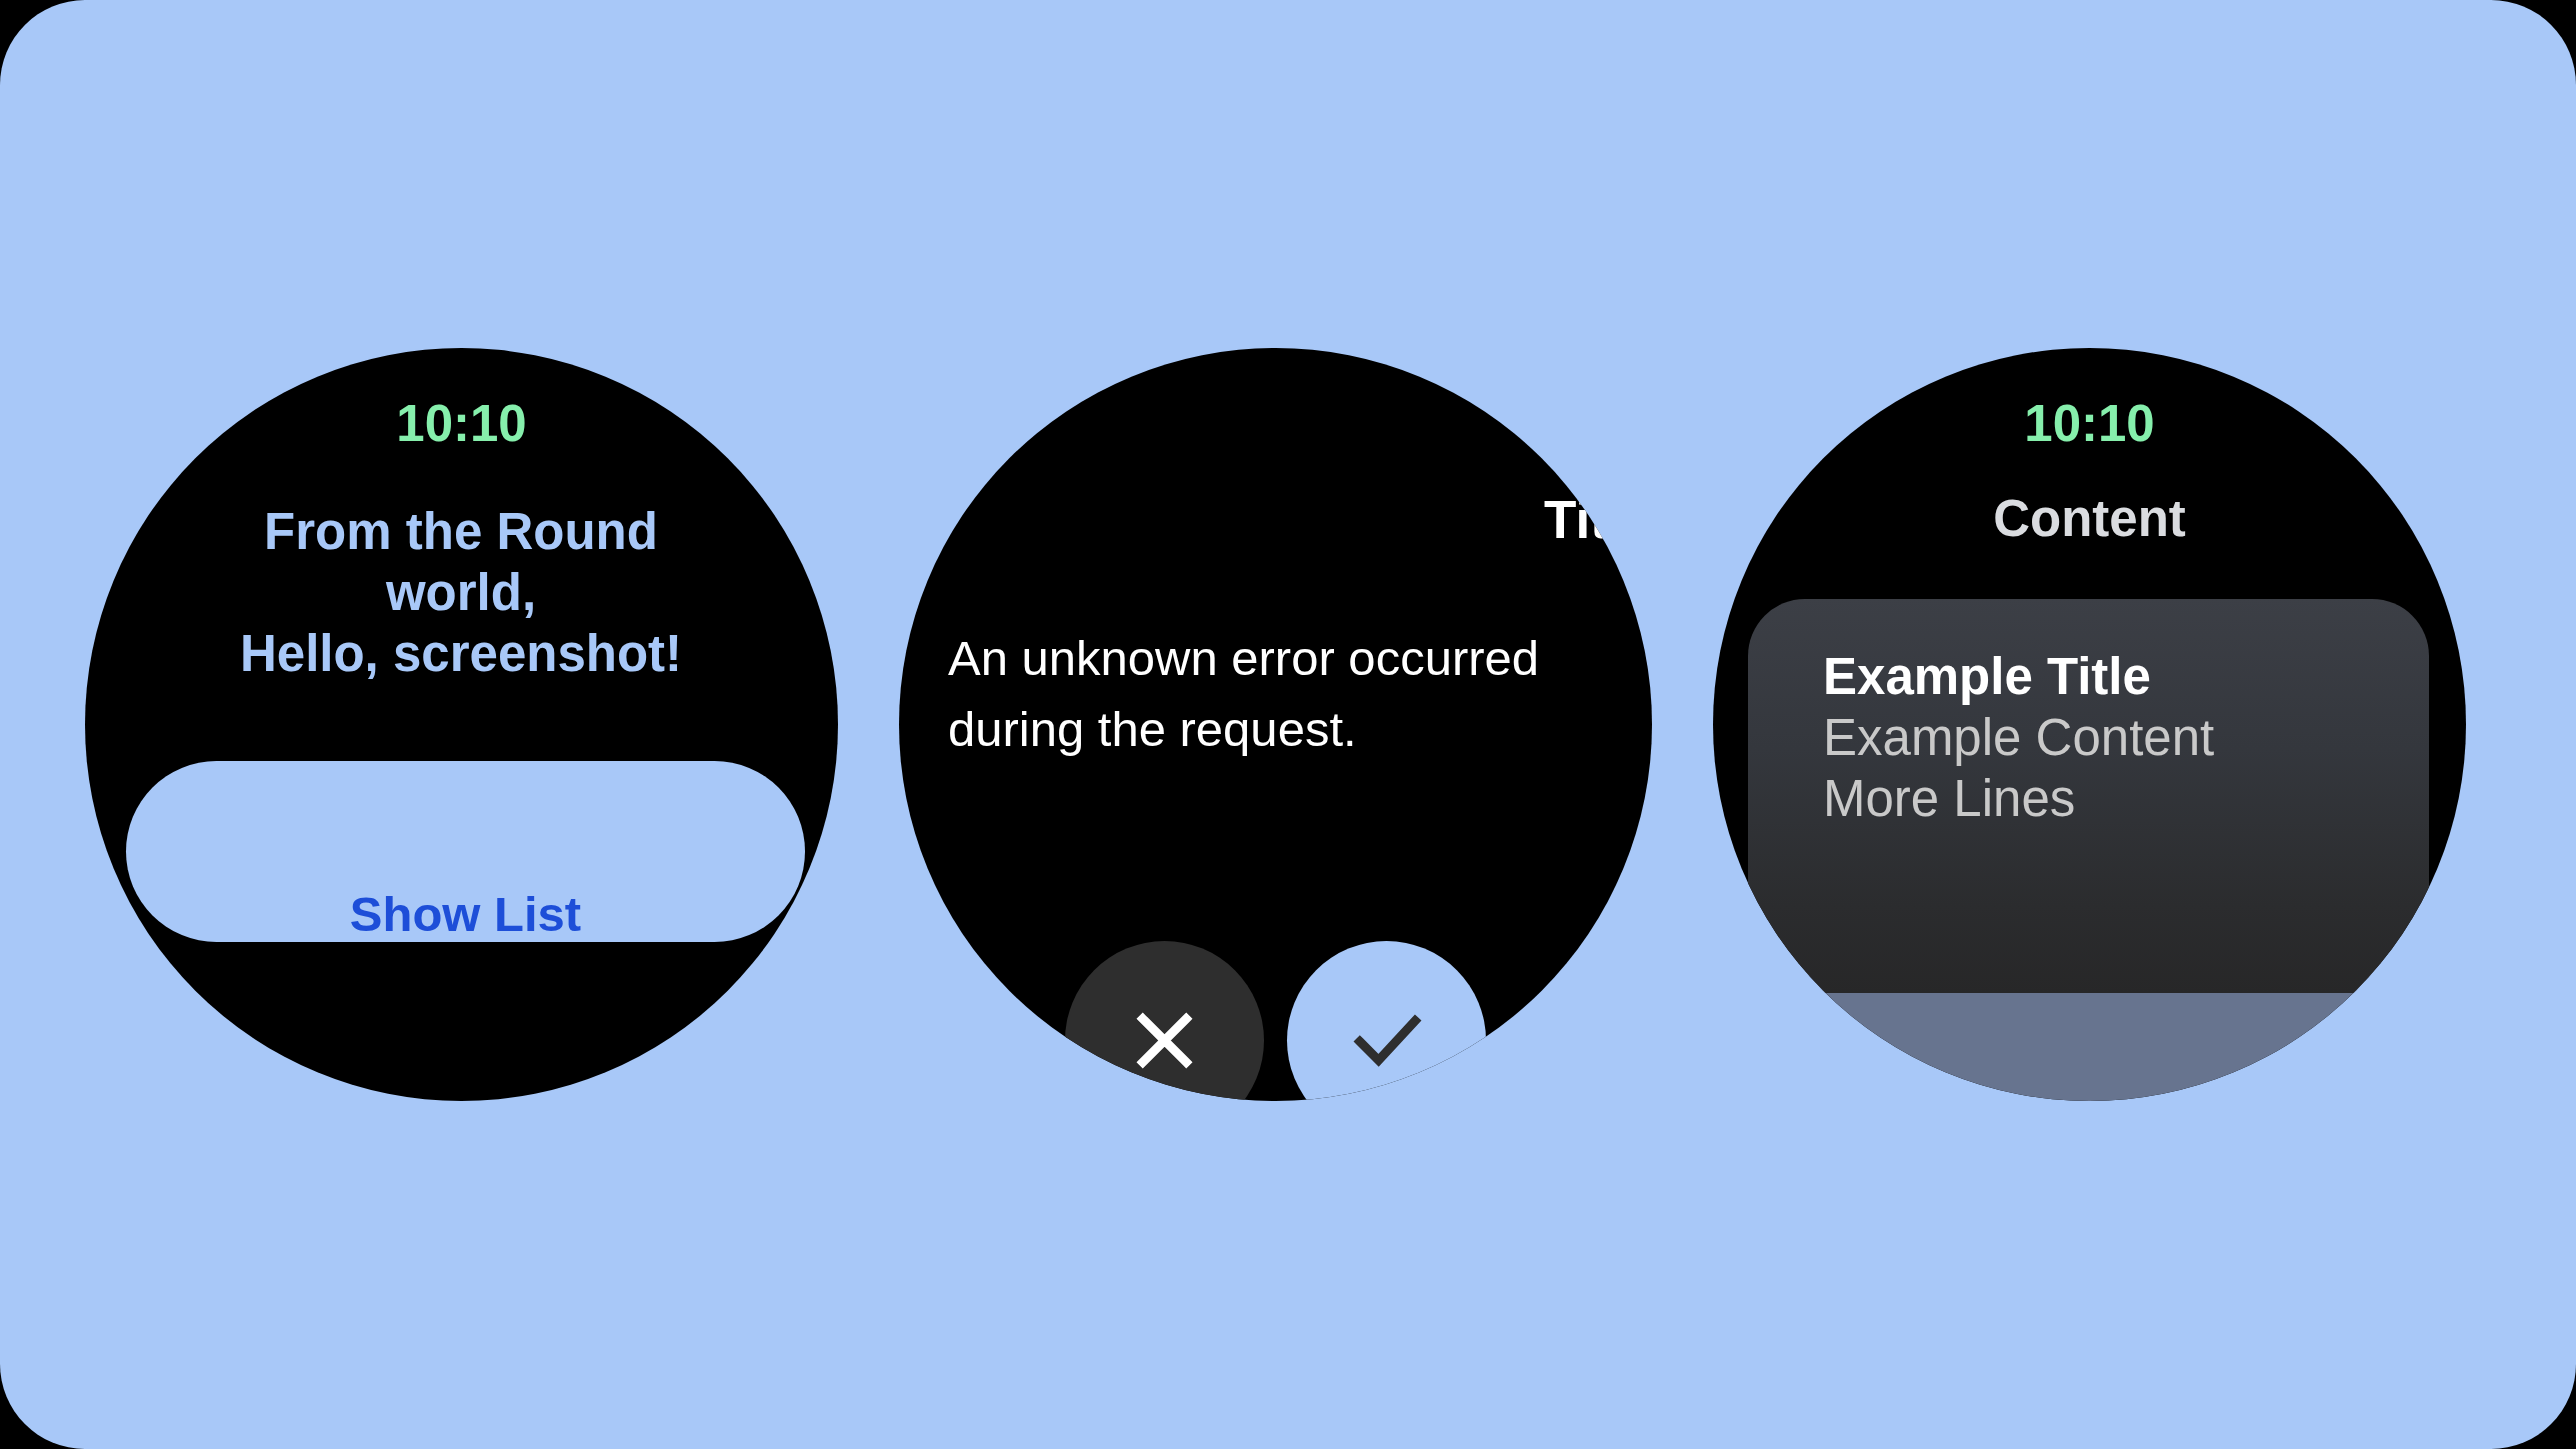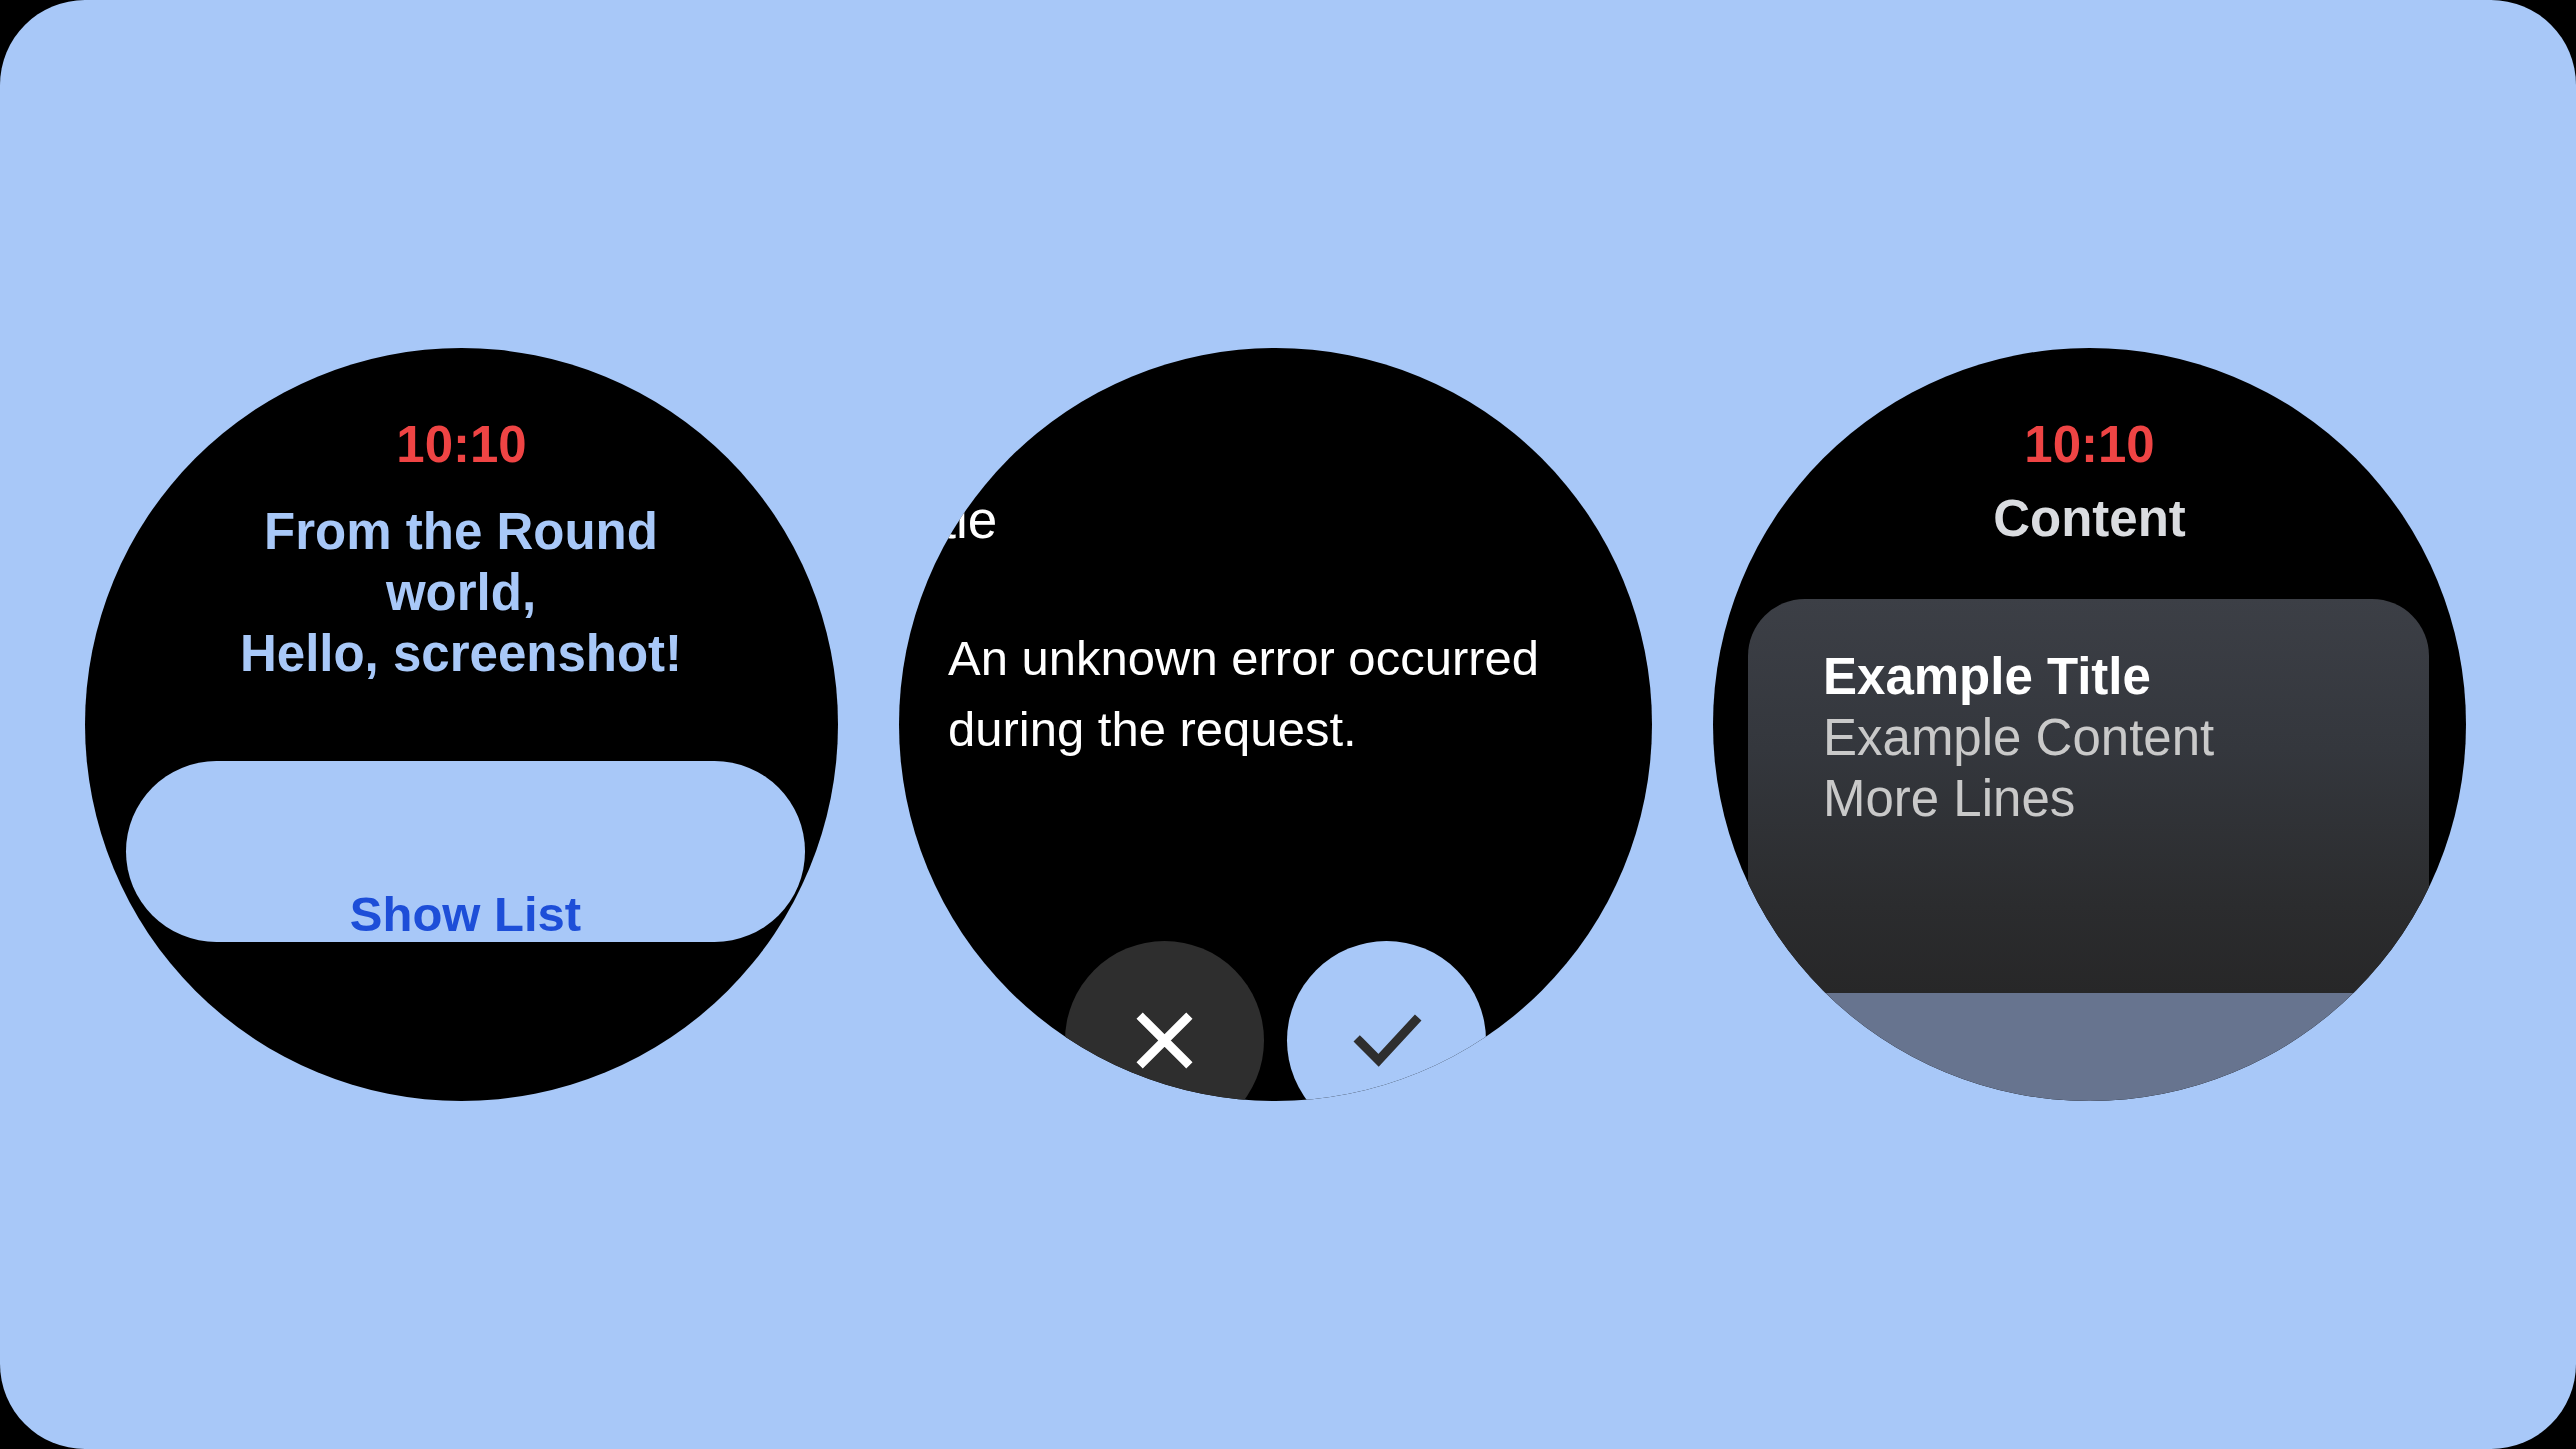--- a/index.html
+++ b/index.html
@@ -35,25 +35,24 @@
   #watch-1 { left: 85px;  top: 348px; }
   #watch-2 { left: 899px; top: 348px; }
   #watch-3 { left: 1713px;top: 348px; }
 
   .time {
     position: absolute;
     top: 46px;
     left: 0;
     width: 100%;
     text-align: center;
-    color: #ef4444;
+    color: #86efac;
     font-size: 51px;
     font-weight: 700;
     letter-spacing: 0px;
-    margin-top: 21px;
   }
 
   
   .greeting {
     position: absolute;
     top: 153px;
     left: 37px;
     width: 678px;
     text-align: center;
     color: #a8c8f8;
@@ -82,24 +81,24 @@
     align-items: flex-end;
     justify-content: center;
   }
 
   
   .dlg-title {
     position: absolute;
     top: 141px;
     left: 0;
     width: 100%;
-    text-align: left;
+    text-align: right;
     color: #ffffff;
     font-size: 53px;
-    font-weight: 400;
+    font-weight: 700;
   }
   .dlg-body {
     position: absolute;
     top: 236px;
     left: 49px;
     width: 655px;
     text-align: left;
     color: #ffffff;
     font-size: 49px;
     font-weight: 400;

